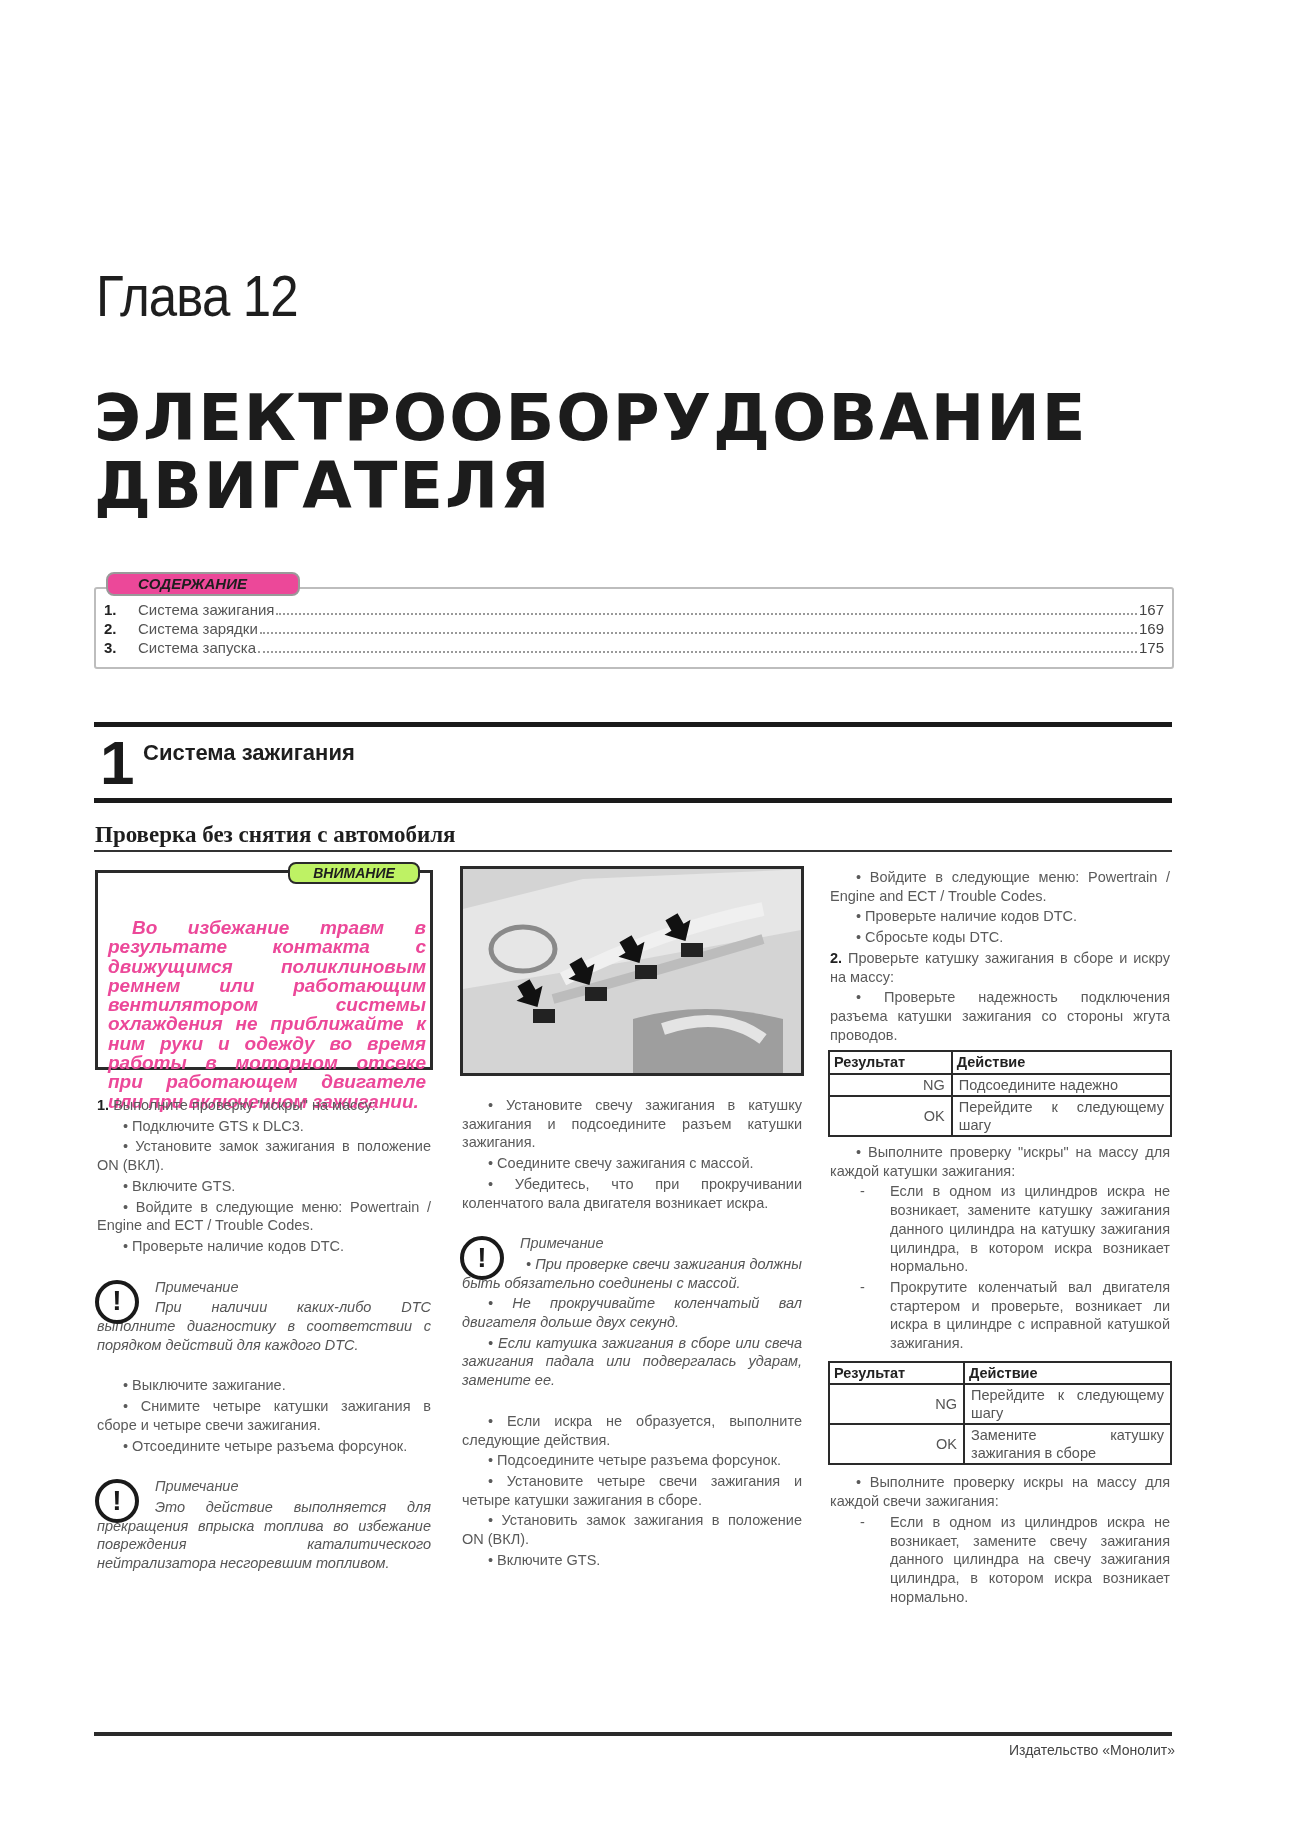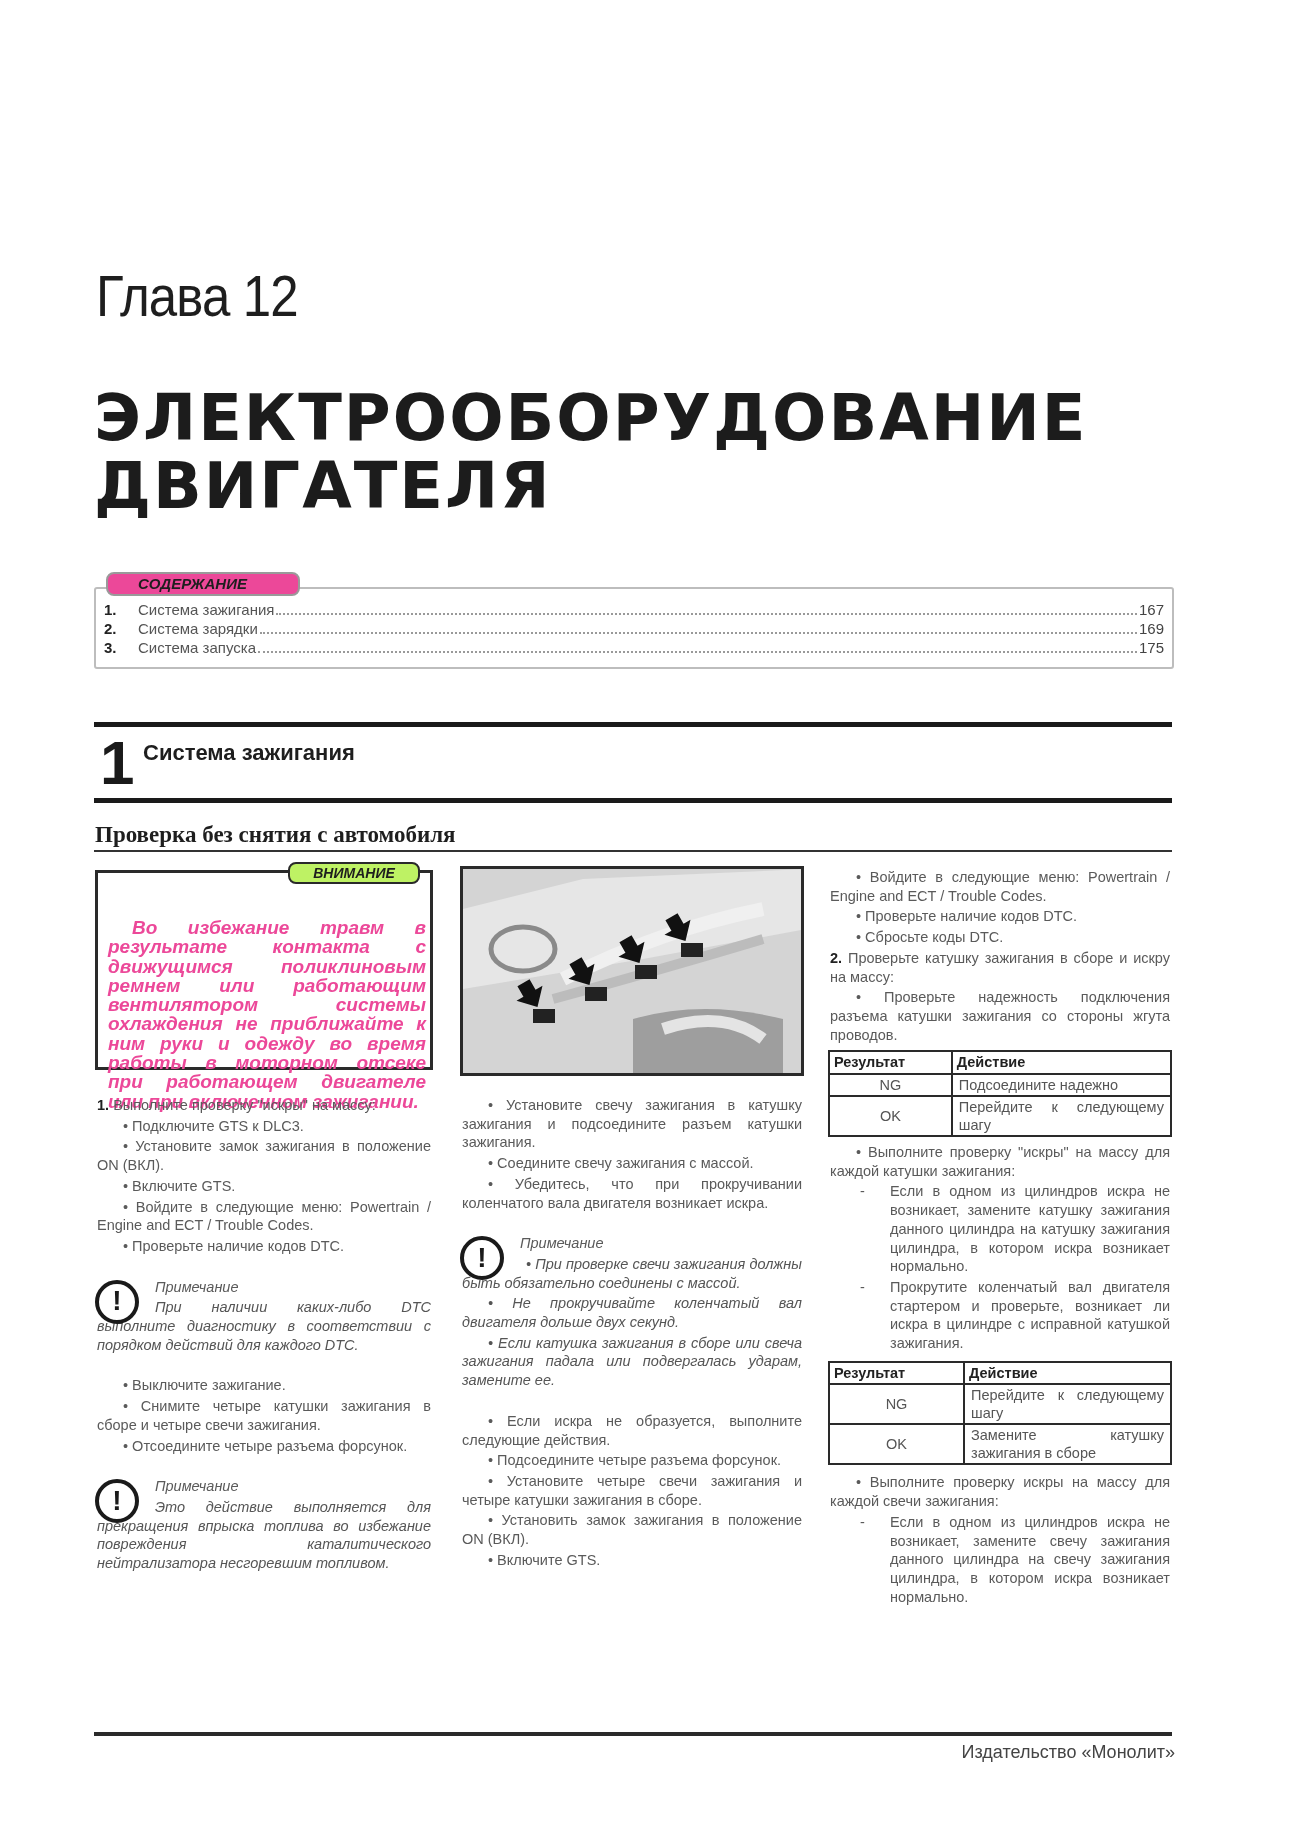--- a/index.html
+++ b/index.html
@@ -41,28 +41,28 @@
   .note-text { font-style: italic; color: #555; }
   .note-head { padding-left: 58px; font-style: italic; color: #5a5a5a; }
   .note-first { padding-left: 58px; }
 
   .photo { left: 460px; top: 866px; width: 344px; height: 210px; border: 3px solid #2a2a2a; background:
      linear-gradient(135deg, #d8d8d8 0%, #eaeaea 25%, #bdbdbd 45%, #e2e2e2 60%, #a8a8a8 80%, #cfcfcf 100%); overflow: hidden; }
 
   .res-table { border-collapse: collapse; width: 100%; font-size: 14.5px; color: #555; }
   .res-table th { border: 2px solid #2a2a2a; font-weight: bold; color: #222; font-size: 14.5px; padding: 1px 4px; }
   .res-table td { border: 2px solid #2a2a2a; padding: 1px 6px; line-height: 18px; }
-  .res-table td.c { text-align: center; margin-left: 36px; }
+  .res-table td.c { text-align: right; margin-left: 36px; }
 
   .dash-list { padding-left: 58px; position: relative; }
   .dash-list p { position: relative; }
   .dash-list p::before { content: "-"; position: absolute; left: -30px; }
 
   .footer-rule { left: 94px; top: 1732px; width: 1078px; height: 4px; background: #2a2a2a; }
-  .footer-text { right: 125px; top: 1742px; font-size: 18px; color: #444; }
+  .footer-text { right: 125px; top: 1742px; font-size: 14px; color: #444; }
 </style>
 </head>
 <body>
 
 <div class="abs chapter-label">Глава 12</div>
 <div class="abs chapter-title">
   <div>ЭЛЕКТРООБОРУДОВАНИЕ</div>
   <div>ДВИГАТЕЛЯ</div>
 </div>
 

